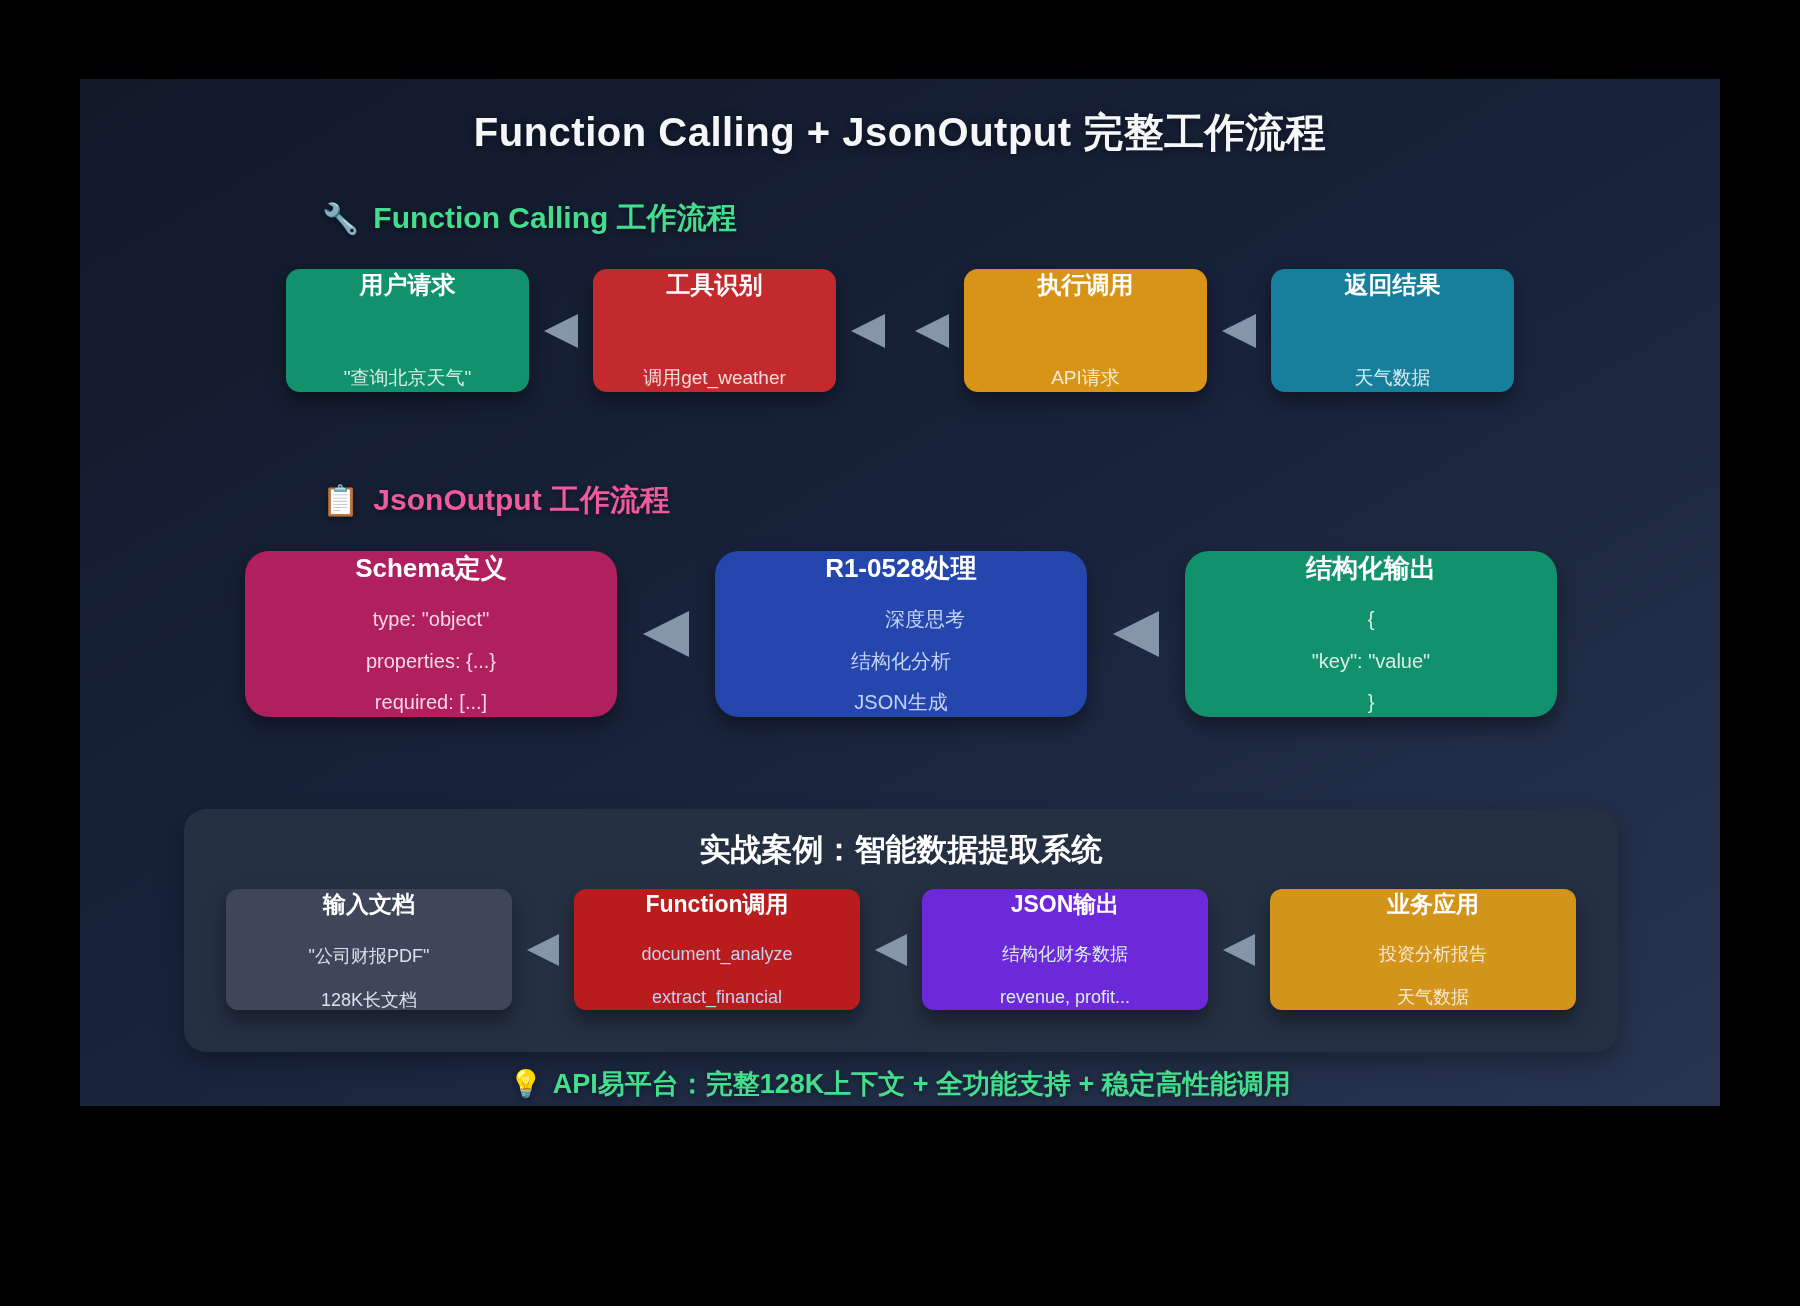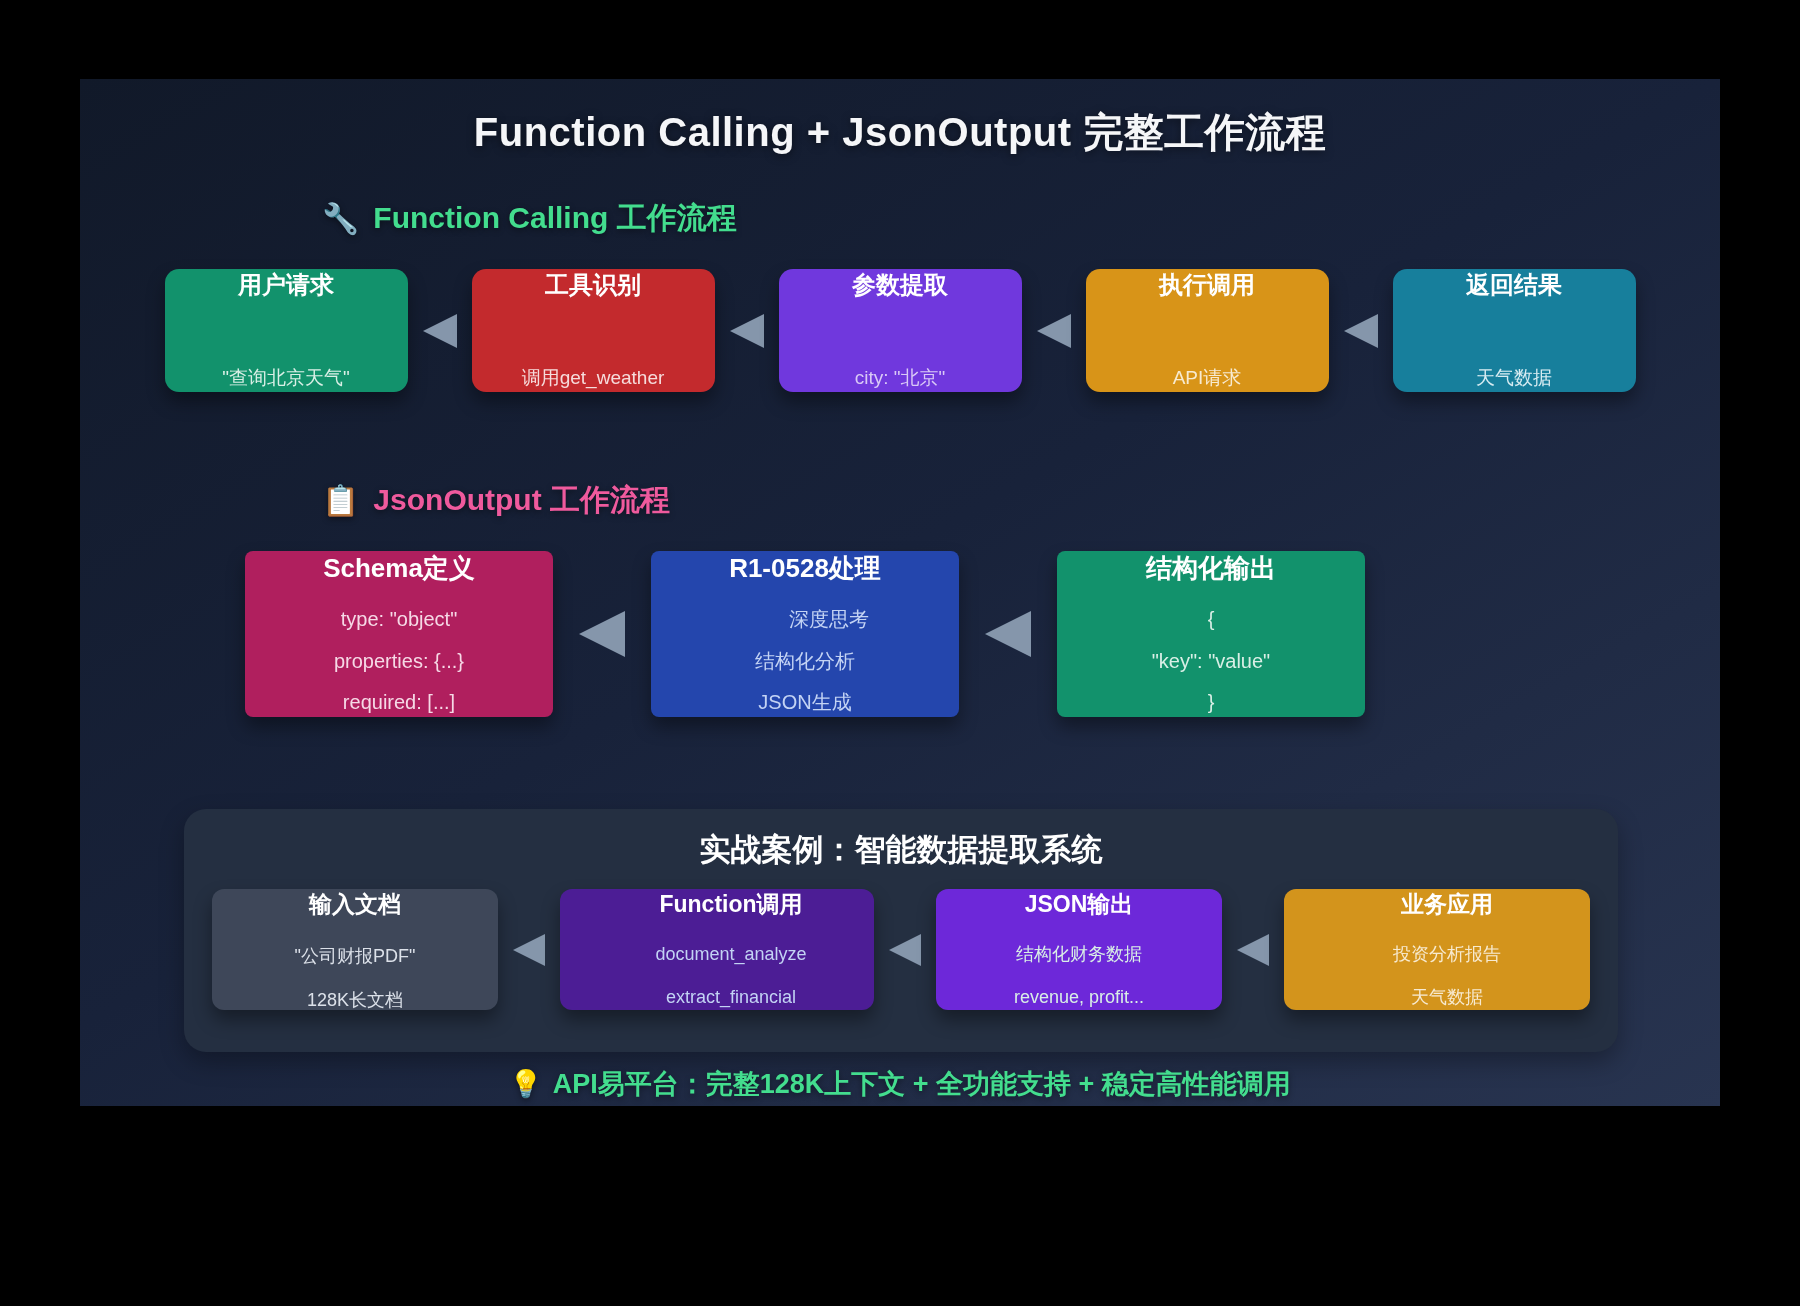--- a/index.html
+++ b/index.html
@@ -37,21 +37,21 @@
   .row-case .arrow { border-width:16px 32px 16px 0; margin:0 15px; }
   .step {
     flex:0 0 auto; border-radius:14px; color:#fff; text-align:center;
     display:flex; flex-direction:column; justify-content:space-between; align-items:center;
     box-shadow:0 10px 18px rgba(0,0,0,.38);
   }
   .step-title { font-weight:700; }
   .row-fc   .step { width:243px; height:123px; }
   .row-fc   .step-title { font-size:24px; margin-bottom:8px; }
   .row-fc   .step-line  { font-size:19px; line-height:1.45; }
-  .row-json .step { width:308px; height:166px; border-radius:8px; }
+  .row-json .step { width:372px; height:166px; border-radius:24px; }
   .row-json .step-title { font-size:26px; margin-bottom:7px; }
   .row-json .step-line  { font-size:20px; line-height:1.5; }
   .row-case .step { width:286px; height:121px; border-radius:12px; }
   .row-case .step-title { font-size:23px; margin-bottom:5px; }
   .row-case .step-line  { font-size:18px; line-height:1.45; }
   .case-panel {
     margin:92px 0 0 104px; width:1434px; height:243px; box-sizing:border-box;
     background:var(--panel-color); border-radius:22px; padding-top:20px;
     box-shadow:0 10px 24px rgba(0,0,0,.30);
   }
@@ -78,24 +78,20 @@
       <div class="step" style="background: rgb(18, 146, 108);">
         <div class="step-title">用户请求</div>
         <div class="step-line" style="color: rgb(217, 239, 230);">"查询北京天气"</div>
       </div>
       <div class="arrow"></div>
       <div class="step" style="background: rgb(195, 42, 45);">
         <div class="step-title">工具识别</div>
         <div class="step-line" style="color: rgb(246, 220, 220);">调用get_weather</div>
       </div>
       <div class="arrow"></div>
-      <div class="step" style="background: rgb(112, 56, 221);">
-        <div class="step-title">参数提取</div>
-        <div class="step-line" style="color: rgb(217, 201, 246);">city: "北京"</div>
-      </div>
       <div class="arrow"></div>
       <div class="step" style="background: rgb(216, 148, 24);">
         <div class="step-title">执行调用</div>
         <div class="step-line" style="color: rgb(247, 234, 208);">API请求</div>
       </div>
       <div class="arrow"></div>
       <div class="step" style="background: rgb(23, 127, 156);">
         <div class="step-title">返回结果</div>
         <div class="step-line" style="color: rgb(216, 236, 242);">天气数据</div>
       </div>
@@ -130,21 +126,21 @@
 
   <div class="case-panel">
     <div class="panel-title">实战案例：智能数据提取系统</div>
     <div class="flow-row row-case">
         <div class="step" style="background: rgb(62, 71, 89); gap: 18px;">
           <div class="step-title">输入文档</div>
           <div class="step-line" style="color: rgb(220, 225, 233);">"公司财报PDF"</div>
           <div class="step-line" style="color: rgb(220, 225, 233);">128K长文档</div>
         </div>
         <div class="arrow"></div>
-        <div class="step" style="background: #4c1d95; padding-left: 28px;">
+        <div class="step" style="background: #b91c1c;">
           <div class="step-title">Function调用</div>
           <div class="step-line" style="color: rgb(195, 211, 244);">document_analyze</div>
           <div class="step-line" style="color: rgb(195, 211, 244);">extract_financial</div>
         </div>
         <div class="arrow"></div>
         <div class="step" style="background: #6d28d9;">
           <div class="step-title">JSON输出</div>
           <div class="step-line" style="color: rgb(217, 239, 230);">结构化财务数据</div>
           <div class="step-line" style="color: rgb(217, 239, 230);">revenue, profit...</div>
         </div>

